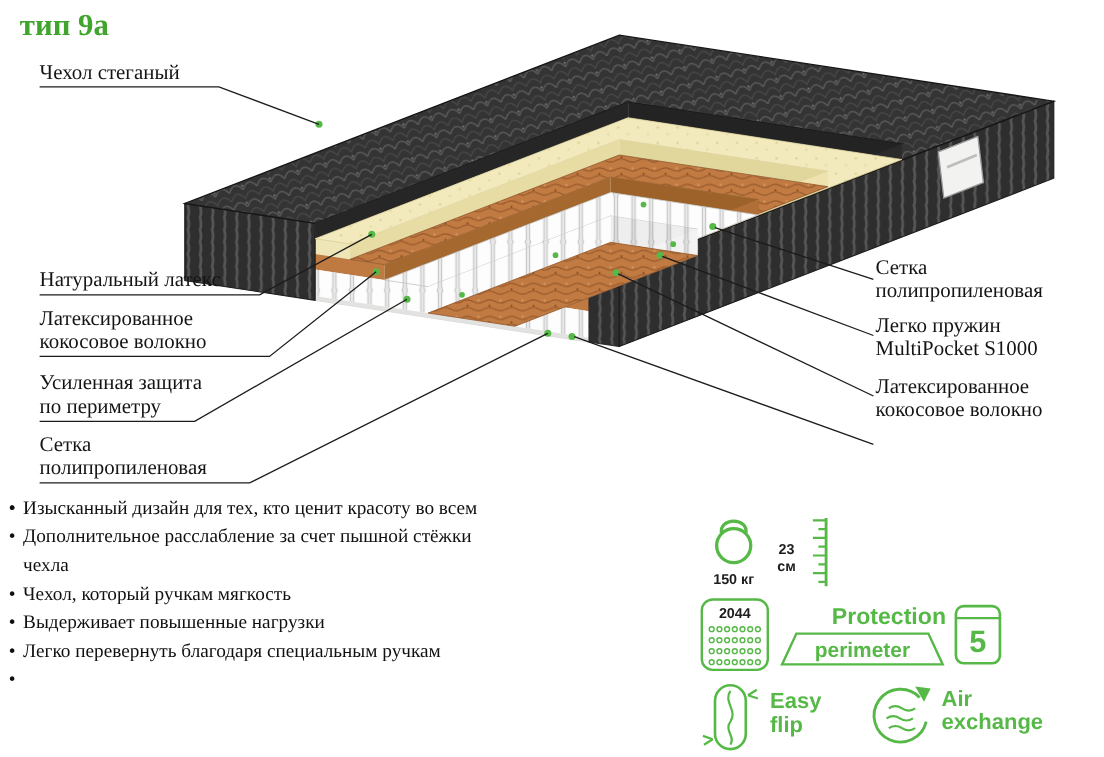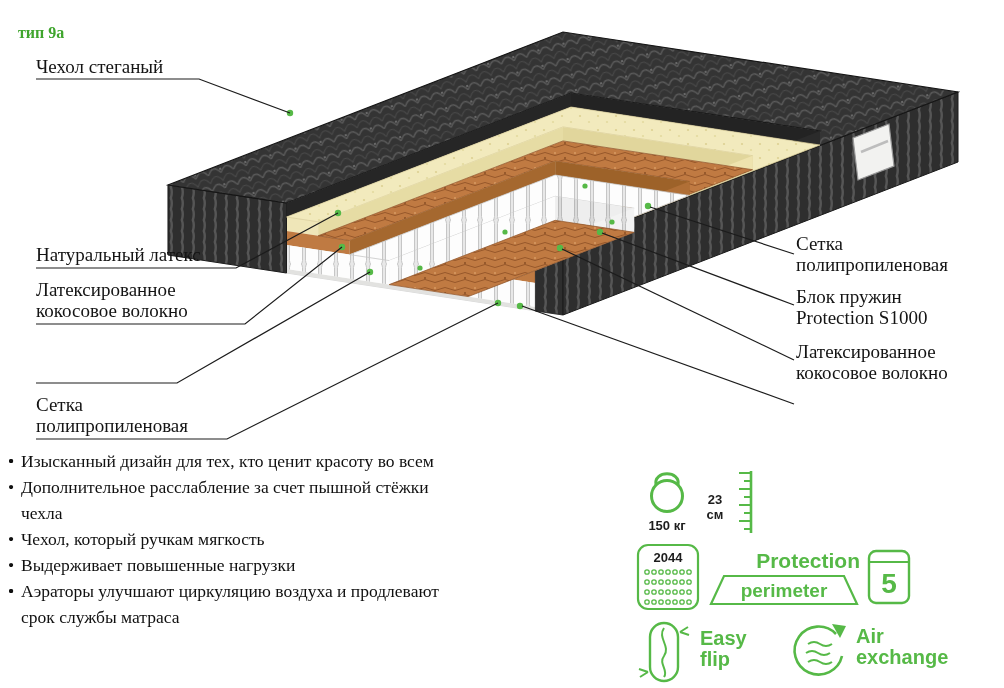--- a/index.html
+++ b/index.html
@@ -1,18 +1,18 @@
 <!DOCTYPE html>
 <html style="--accent: #3fa52d; --green: #56b947; --text: #111111; --latex: #f2eabd; --coir: #c07a42; --cover: #343434;"><head>
 <meta charset="utf-8">
 <style>
   html,body{margin:0;padding:0;background:#ffffff;}
   .stage{position:relative;width:1004px;height:688px;background:#fff;overflow:hidden;
          font-family:"Liberation Serif",serif;color:#161616;}
-  .title{position:absolute;left:18px;top:24px;font-size:16px;font-weight:bold;color:var(--accent);}
+  .title{position:absolute;left:18px;top:8px;font-size:28px;font-weight:bold;color:var(--accent);}
   .art{position:absolute;left:0;top:0;}
   .lbl{position:absolute;font-size:19px;line-height:21px;color:#141414;}
   .features{position:absolute;left:8px;top:448px;width:450px;font-size:17.5px;line-height:26px;color:#101010;}
   .feature{position:relative;padding-left:13px;}
   .feature .bullet{position:absolute;left:0;top:0;}
   
   .icx{position:absolute;}
   .icotext{font-family:"Liberation Sans",sans-serif;font-weight:bold;color:var(--green);}
   .smalltext{font-family:"Liberation Sans",sans-serif;font-weight:bold;color:#1d1d1d;font-size:13px;text-align:center;}
   .bars{position:absolute;left:783px;top:466px;width:198px;}
@@ -139,34 +139,35 @@
       <path d="M794,254 L650,207"></path>
       <path d="M794,305 L602,233"></path>
       <path d="M794,360 L562,249"></path>
       <path d="M794,404 L522,306"></path>
     </g>
   </svg>
 
   <div class="lbl" style="left:36px;top:56px;width:240px">Чехол стеганый</div>
   <div class="lbl" style="left:36px;top:244px;width:240px">Натуральный латекс</div>
   <div class="lbl" style="left:36px;top:279px;width:165px">Латексированное кокосовое волокно</div>
+  <div class="lbl" style="left:36px;top:338px;width:160px">Усиленная защита по периметру</div>
   <div class="lbl" style="left:36px;top:394px;width:160px">Сетка полипропиленовая</div>
 
   <div class="lbl" style="left:796px;top:233px;width:180px">Сетка полипропиленовая</div>
-  <div class="lbl" style="left:796px;top:286px;width:180px">Блок пружин Protection S1000</div>
+  <div class="lbl" style="left:796px;top:286px;width:180px">Легко пружин MultiPocket S1000</div>
   <div class="lbl" style="left:796px;top:341px;width:165px">Латексированное кокосовое волокно</div>
 
   <div class="features">
     <div class="feature"><span class="bullet">•</span></div>
     <div class="feature"><span class="bullet">•</span><span>Изысканный дизайн для тех, кто ценит красоту во всем</span></div>
     <div class="feature"><span class="bullet">•</span><span>Дополнительное расслабление за счет пышной стёжки чехла</span></div>
     <div class="feature"><span class="bullet">•</span><span>Чехол, который ручкам мягкость</span></div>
     <div class="feature"><span class="bullet">•</span><span>Выдерживает повышенные нагрузки</span></div>
+    <div class="feature"><span class="bullet">•</span><span>Легко перевернуть благодаря специальным ручкам</span></div>
     <div class="feature"><span class="bullet">•</span></div>
-    <div class="feature"><span class="bullet">•</span><span>Аэраторы улучшают циркуляцию воздуха и продлевают срок службы матраса</span></div>
   </div>
 
   <div class="icx" style="left:638px;top:464px;width:58px">
     <svg width="58" height="50" viewBox="0 0 58 50">
       <path d="M18,21 C15,6 43,6 40,21" fill="none" stroke="var(--green)" stroke-width="3"></path>
       <circle cx="29" cy="32" r="15.5" fill="none" stroke="var(--green)" stroke-width="3"></circle>
     </svg>
     <div class="smalltext">150 кг</div>
   </div>
 

